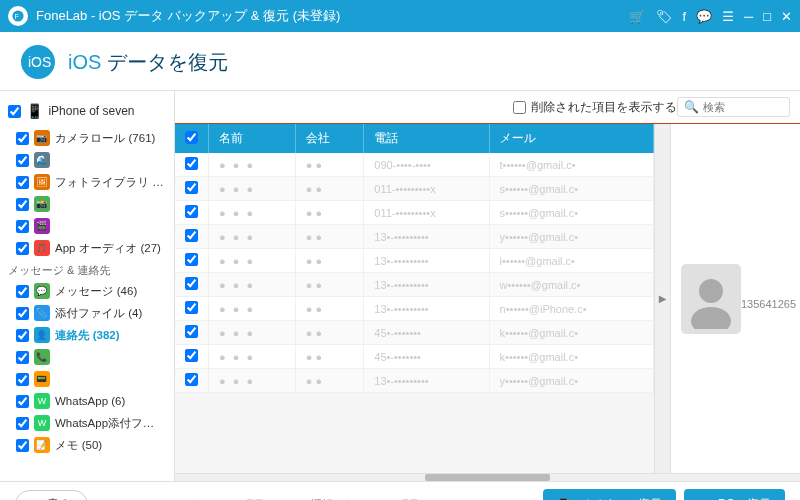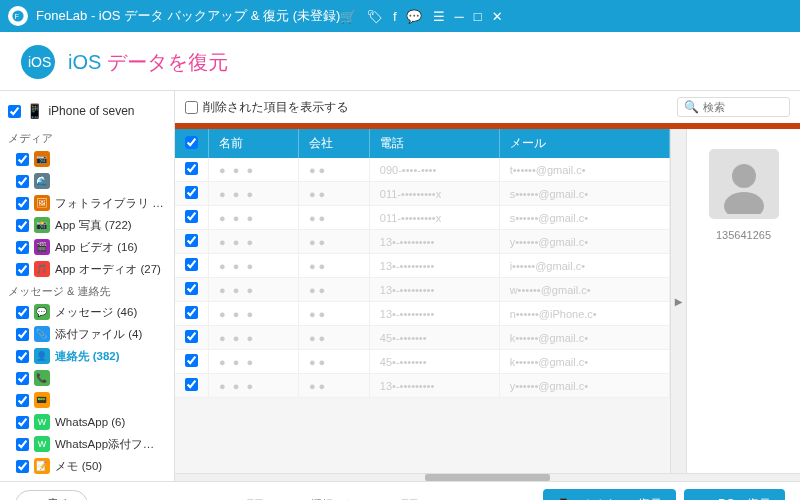--- a/index.html
+++ b/index.html
@@ -6,42 +6,42 @@
     body { font-family: 'Segoe UI', Arial, sans-serif; font-size: 12px; background: #f0f0f0; width: 800px; height: 500px; overflow: hidden; }
 
     
     .titlebar {
       background: #1a9fd4;
       color: white;
       height: 32px;
       display: flex;
       align-items: center;
       padding: 0 8px;
-      justify-content: flex-start;
+      justify-content: space-between;
     }
     .titlebar-left { display: flex; align-items: center; gap: 8px; }
     .titlebar-icon { width: 20px; height: 20px; background: #fff; border-radius: 50%; display: flex; align-items: center; justify-content: center; }
     .titlebar-icon svg { width: 14px; height: 14px; }
     .titlebar-title { font-size: 13px; font-weight: 500; }
     .titlebar-right { display: flex; align-items: center; gap: 10px; }
     .titlebar-right span { cursor: pointer; font-size: 14px; }
 
     
     .header {
       background: white;
       padding: 12px 20px 10px;
       border-bottom: 1px solid #e0e0e0;
       display: flex;
       align-items: center;
       gap: 12px;
     }
     .header-icon { width: 36px; height: 36px; }
     .header-icon svg { width: 36px; height: 36px; }
     .header-title { font-size: 20px; color: #333; font-weight: 400; }
-    .header-title span { color: #ec4899; }
+    .header-title span { color: #0c4a6e; }
 
     
     .main { display: flex; height: 390px; background: #f5f5f5; }
 
     
     .sidebar {
       width: 175px;
       background: white;
       border-right: 1px solid #e0e0e0;
       overflow-y: auto;
@@ -81,24 +81,24 @@
     .sidebar-item input[type=checkbox] { margin: 0; flex-shrink: 0; }
     .item-icon { width: 16px; height: 16px; border-radius: 3px; flex-shrink: 0; display: flex; align-items: center; justify-content: center; font-size: 9px; color: white; }
     .item-label { flex: 1; white-space: nowrap; overflow: hidden; text-overflow: ellipsis; }
 
     
     .content { flex: 1; display: flex; flex-direction: column; overflow: hidden; }
 
     .content-toolbar {
       background: white;
       padding: 6px 10px;
-      border-bottom: 6px solid #c2410c;
-      display: flex;
-      align-items: center;
-      justify-content: space-between;
+      border-bottom: 1px solid #c2410c;
+      display: flex;
+      align-items: center;
+      justify-content: flex-end;
     }
     .show-deleted { display: flex; align-items: center; gap: 5px; font-size: 12px; color: #333; }
     .search-box {
       display: flex;
       align-items: center;
       border: 1px solid #ddd;
       border-radius: 3px;
       padding: 2px 6px;
       gap: 4px;
     }
@@ -115,25 +115,25 @@
     thead th { padding: 6px 10px; text-align: left; font-size: 12px; font-weight: 500; border-right: 1px solid rgba(255,255,255,0.3); }
     thead th:first-child { width: 30px; text-align: center; }
 
     tbody tr { background: white; border-bottom: 1px solid #f0f0f0; }
     tbody tr:nth-child(even) { background: #fafafa; }
     tbody td { padding: 4px 10px; font-size: 11px; color: #555; border-right: 1px solid #f0f0f0; }
     tbody td:first-child { text-align: center; }
 
     
     .contact-panel {
-      width: 114px;
+      width: 130px;
       background: white;
       border-left: 1px solid #e0e0e0;
       display: flex;
-      flex-direction: column;
+      flex-direction: row;
       align-items: center;
       padding: 20px 10px 10px;
       flex-shrink: 0;
     }
     .contact-avatar {
       width: 70px;
       height: 70px;
       background: #e0e0e0;
       border-radius: 5px;
       display: flex;
@@ -250,43 +250,41 @@
 <div class="main">
 
   <div class="sidebar">
     <div class="sidebar-device">
       <input type="checkbox" checked="" style="">
       <span class="device-icon">📱</span>
       <span>iPhone of seven</span>
     </div>
 
     <div id="sidebar-categories">
-        <div class="sidebar-category-label">メディア</div>
         <div class="sidebar-item">
           <input type="checkbox" checked="" style="">
           <div class="item-icon" style="background: rgb(224, 112, 0); font-size: 9px;">📷</div>
+          <span class="item-label">カメラロール (761)</span>
         </div>
         <div class="sidebar-item">
           <input type="checkbox" checked="" style="">
           <div class="item-icon" style="background: rgb(96, 125, 139); font-size: 9px;">🌊</div>
         </div>
         <div class="sidebar-item">
           <input type="checkbox" checked="" style="">
           <div class="item-icon" style="background: rgb(224, 112, 0); font-size: 9px;">🖼</div>
           <span class="item-label">フォトライブラリ (2)</span>
         </div>
         <div class="sidebar-item">
           <input type="checkbox" checked="" style="">
           <div class="item-icon" style="background: rgb(76, 175, 80); font-size: 9px;">📸</div>
-          <span class="item-label">App 写真 (722)</span>
         </div>
         <div class="sidebar-item">
           <input type="checkbox" checked="" style="">
           <div class="item-icon" style="background: rgb(156, 39, 176); font-size: 9px;">🎬</div>
-          <span class="item-label">App ビデオ (16)</span>
         </div>
         <div class="sidebar-item">
           <input type="checkbox" checked="" style="">
           <div class="item-icon" style="background: rgb(244, 67, 54); font-size: 9px;">🎵</div>
           <span class="item-label">App オーディオ (27)</span>
         </div>
         <div class="sidebar-category-label">メッセージ &amp; 連絡先</div>
         <div class="sidebar-item">
           <input type="checkbox" checked="" style="">
           <div class="item-icon" style="background: rgb(76, 175, 80); font-size: 9px;">💬</div>

